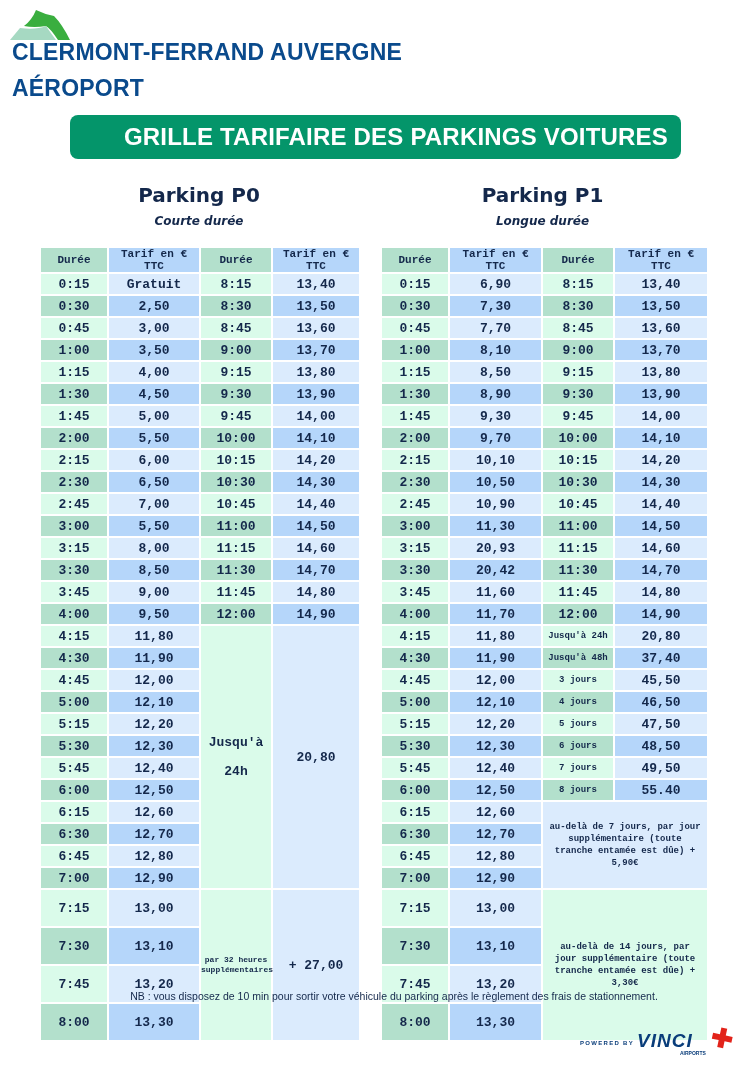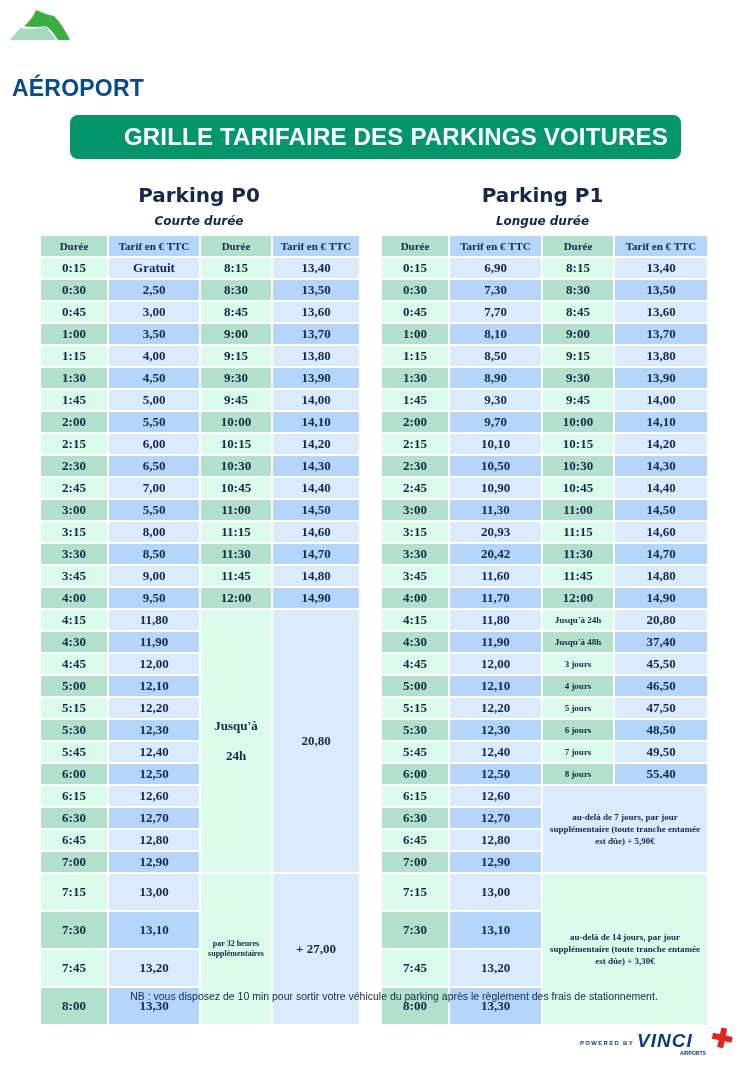--- a/index.html
+++ b/index.html
@@ -26,21 +26,22 @@
   .parking-title {
     position: absolute; font-family: "DejaVu Sans", sans-serif; font-weight: 700; font-size: 20px; color: #14284b;
     text-align: center;
   }
   .parking-sub {
     position: absolute; font-style: italic; font-weight: 700; font-size: 12px; color: #14284b; text-align: center;
   }
 
   table.grid {
     position: absolute; border-collapse: separate; border-spacing: 2px 2px; table-layout: fixed;
-    font-family: Liberation Serif, serif;
+    font-family: Liberation Mono, monospace;
+    margin-top: 12px;
   }
   table.grid td, table.grid th {
     text-align: center; vertical-align: middle; font-weight: 700; color: #14284b; padding: 0;
   }
   table.grid th { font-size: 11px; height: 20px; }
   table.grid td { font-size: 13px; height: 20px; }
   table.grid tr.tall td { height: 36px; }
 
   th.hd { background: #b3e0cc; }
   th.ht { background: #b5d6fa; }
@@ -73,20 +74,21 @@
   .vinci-mark { position: absolute; left: 710px; top: 1026px; }
 </style>
 </head>
 <body>
 
 <div class="logo">
   <svg width="70" height="34" viewBox="0 0 70 34">
     <path d="M4 34 L14 22 Q30 24 40 20 Q44 26 50 34 Z" fill="#a6d9c2"></path>
     <path d="M30 4 Q38 8 48 10 Q56 18 64 34 L52 34 Q44 22 40 20 Q28 22 18 20 Q26 14 30 4 Z" fill="#3aae3f"></path>
   </svg>
+  <div class="logo-line1">CLERMONT-FERRAND AUVERGNE</div>
   <div class="logo-line2">AÉROPORT</div>
 </div>
 
 <div class="banner">GRILLE TARIFAIRE DES PARKINGS VOITURES</div>
 
 <div class="parking-title" style="left:41px;top:183px;width:316px;">Parking P0</div>
 <div class="parking-sub" style="left:41px;top:214px;width:316px;">Courte durée</div>
 
 <table class="grid" id="p0-table" style="left:39px;top:234px;width:320px;">
   <colgroup>

